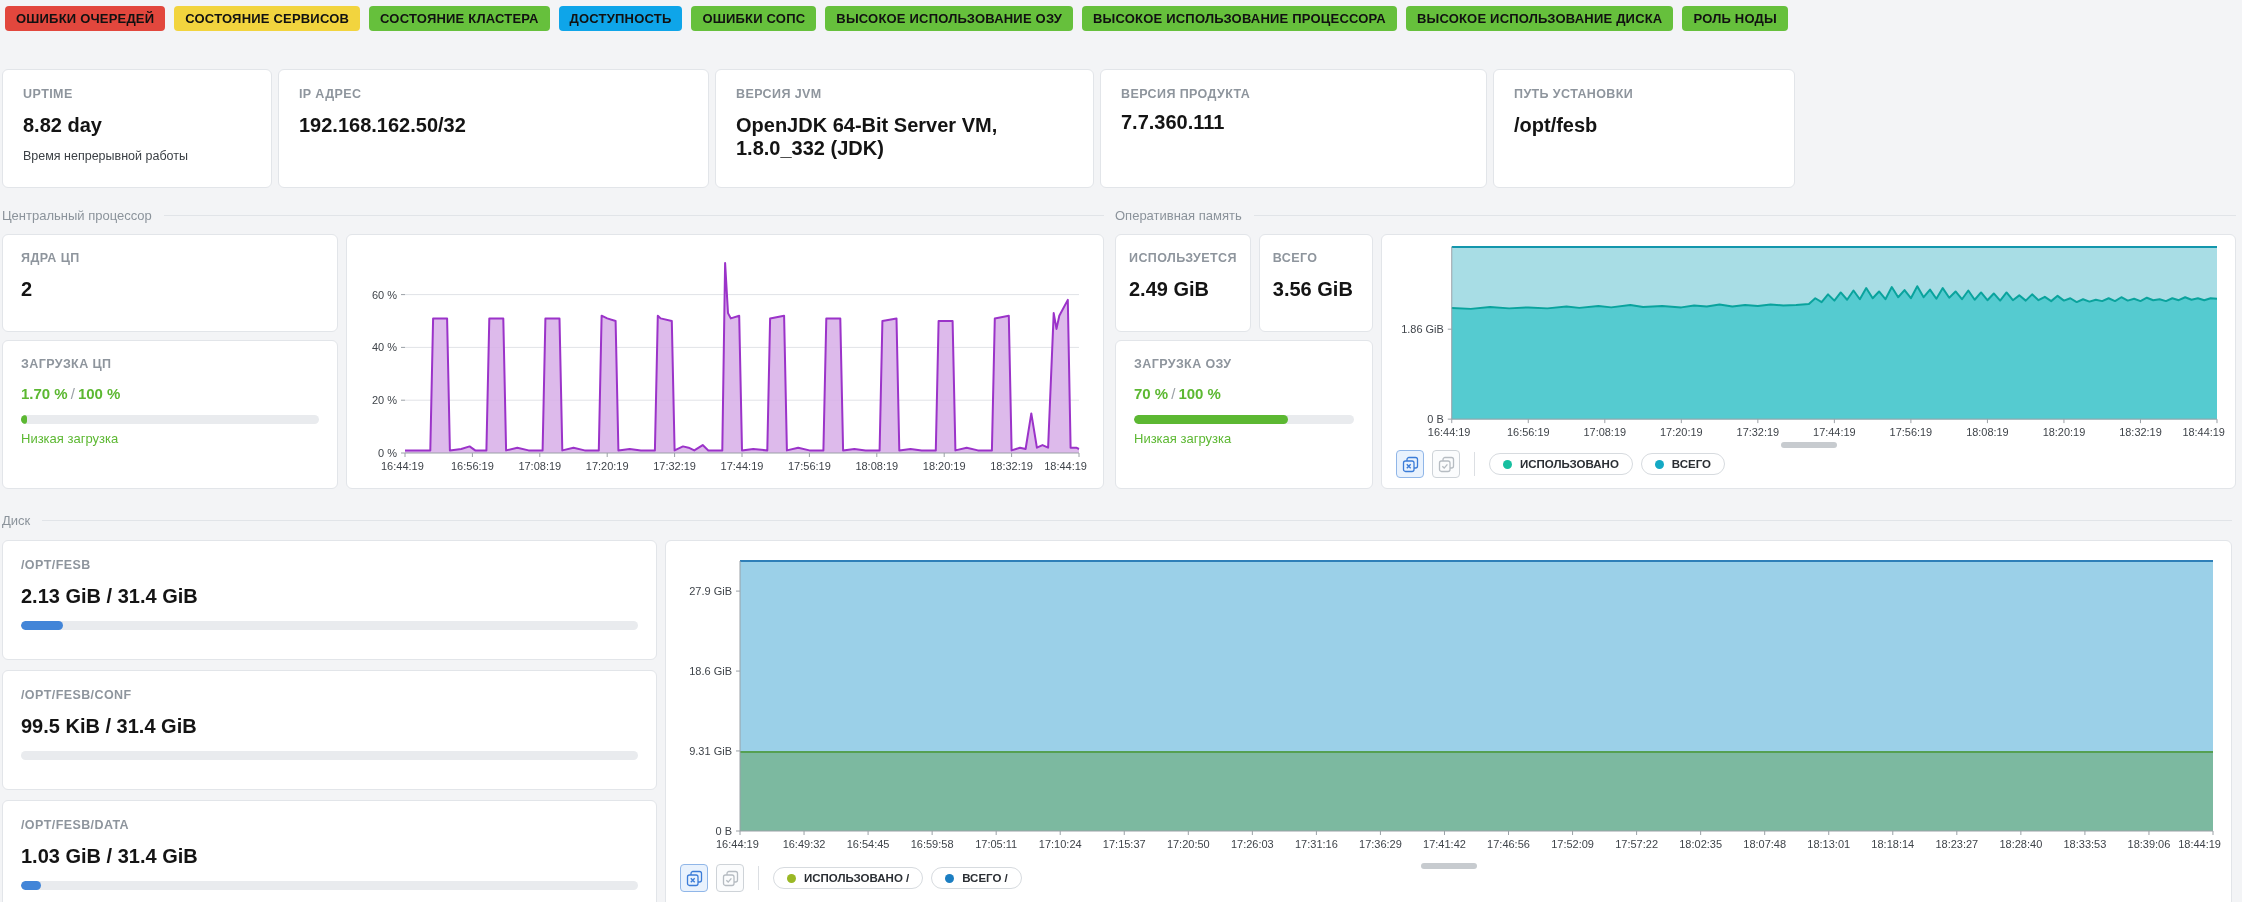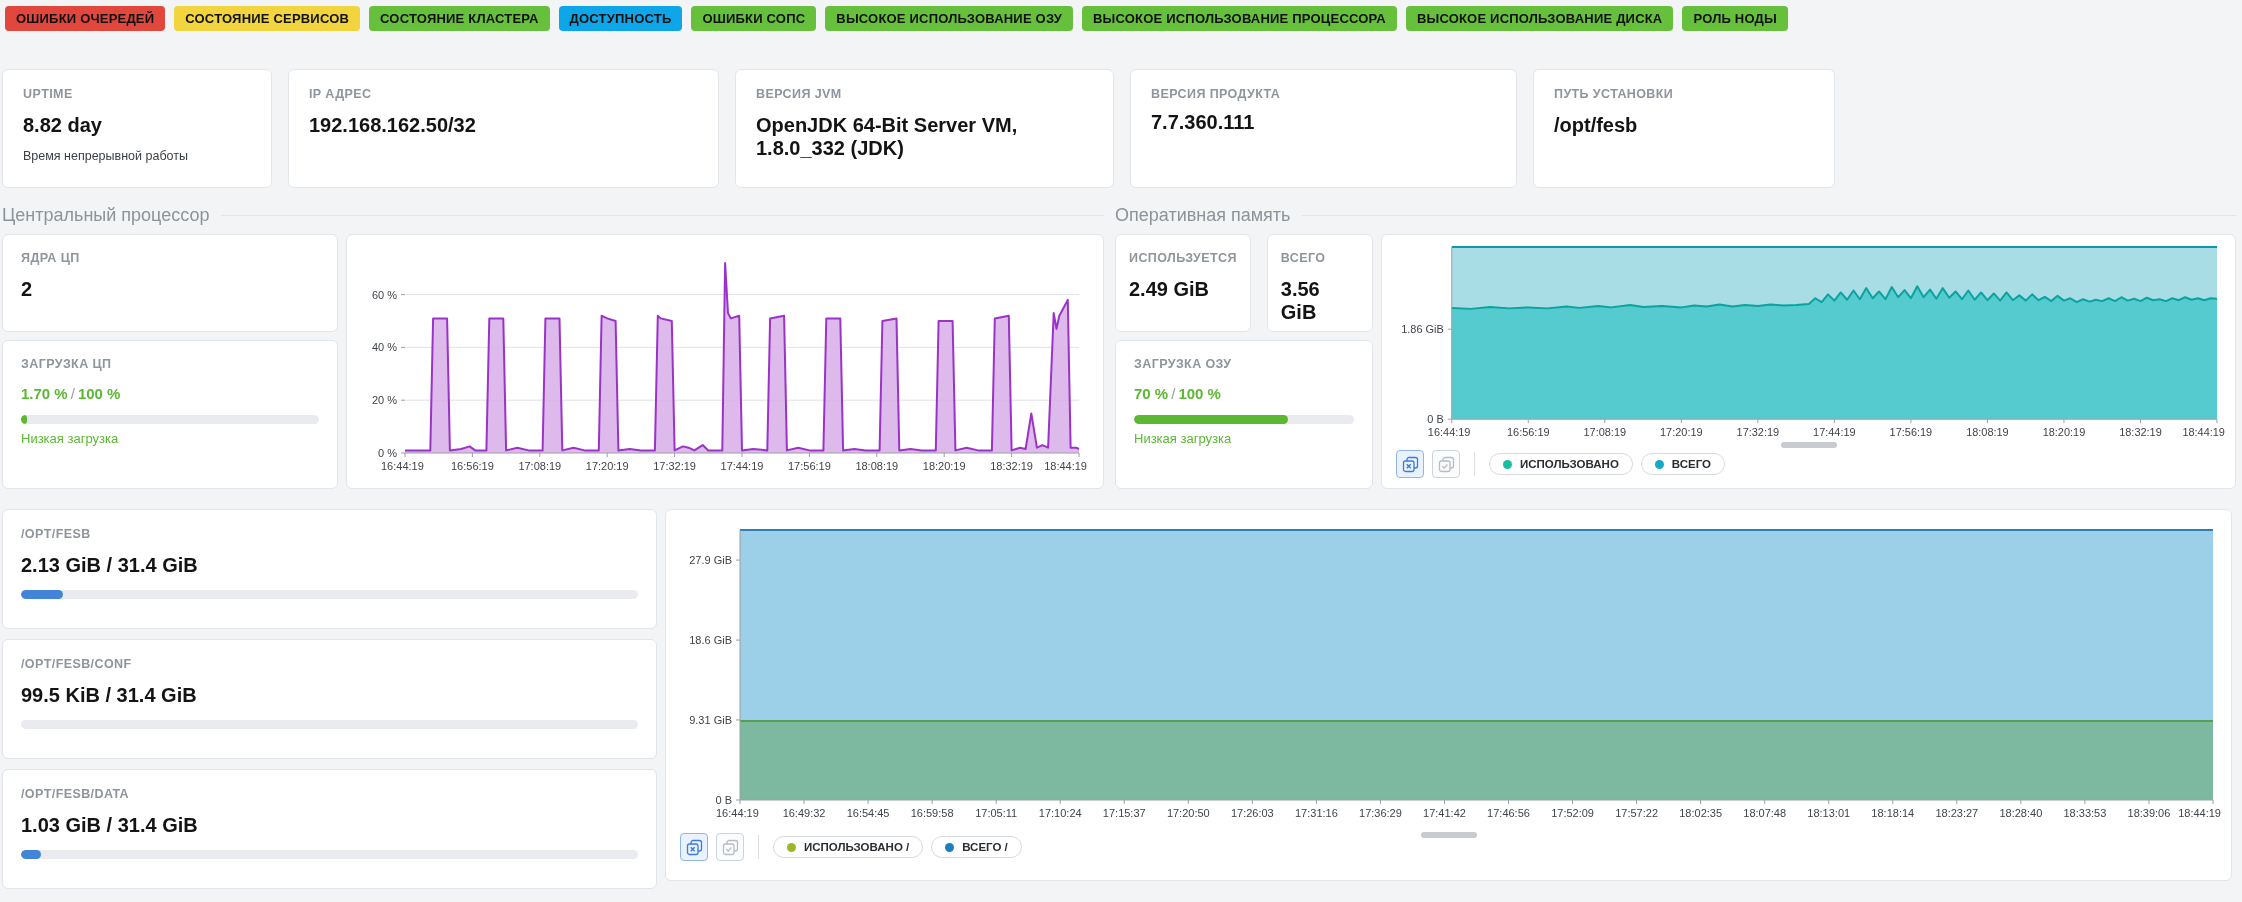--- a/index.html
+++ b/index.html
@@ -10,44 +10,44 @@
   
   .badges-row { display:flex; gap:9px; padding:6px 0 0 5px; }
   .badge { display:inline-block; padding:5px 11px; border-radius:4px; font-size:13px; font-weight:bold; color:#111; letter-spacing:.2px; cursor:pointer; white-space:nowrap; }
 
   
   .card { background:#fff; border:1px solid #e2e5e9; border-radius:6px; }
   .card-label { font-size:12.5px; font-weight:bold; color:#8e959d; letter-spacing:.4px; }
   .card-value { font-size:20px; font-weight:bold; color:#141414; margin-top:13px; }
   .card-subtitle { font-size:12.5px; color:#3a3f44; margin-top:12px; }
 
-  .info-row { display:flex; gap:16px; margin:38px 0 0 2px; }
+  .info-row { display:flex; gap:6px; margin:38px 0 0 2px; }
   .info-row .card { height:119px; padding:17px 20px; }
   .info-row .card:nth-child(1){ width:270px; }
   .info-row .card:nth-child(2){ width:431px; }
   .info-row .card:nth-child(3){ width:379px; }
   .info-row .card:nth-child(4){ width:387px; }
   .info-row .card:nth-child(5){ width:302px; }
   .info-row .card:nth-child(6){ width:283px; }
   .info-row .card:nth-child(4) .card-value { line-height:1.35; margin-top:8px; }
 
   
   .sections-row { display:flex; gap:11px; margin:16px 0 0 2px; width:2230px; }
-  .section-header { display:flex; align-items:center; gap:12px; color:#8b939b; font-size:18px; height:22px; }
+  .section-header { display:flex; align-items:center; gap:12px; color:#8b939b; font-size:13px; height:22px; }
   .section-header::after { content:""; flex:1; height:1px; background:#e1e4e8; }
   .section-body { display:flex; gap:8px; margin-top:8px; height:255px; }
   .section-cpu { width:1102px; }
   .section-ram { flex:1; }
 
   .metric-col { display:flex; flex-direction:column; gap:8px; }
   .cpu-col { width:340px; }
   .ram-col { width:258px; }
   .metric-card { padding:16px 18px; height:98px; flex:none; }
   .gauge-card { padding:16px 18px; flex:1; }
-  .small-cards { display:flex; gap:16px; flex:none; }
+  .small-cards { display:flex; gap:8px; flex:none; }
   .small-cards .card { flex:1; height:98px; padding:16px 13px; }
 
   .gauge-value-row { margin-top:14px; font-size:15px; font-weight:bold; color:#5cb832; }
   .gauge-sep { color:#9aa0a6; font-weight:normal; padding:0 3px; }
   .progress { margin-top:13px; height:9px; border-radius:5px; background:#e9ebee; overflow:hidden; }
   .progress-fill { height:100%; border-radius:5px; }
   .fill-green { background:#5cb832; }
   .fill-blue { background:#4285d8; }
   .gauge-status { margin-top:7px; font-size:13px; color:#5cb832; }
 
@@ -265,20 +265,23 @@
               <span class="legend-dot" style="background-color: rgb(20, 169, 196);"></span>
               <span>ВСЕГО</span>
             </div>
           </div>
         </div>
       </div>
     </div>
   </div>
 
   <div class="section-disk">
+    <div class="section-header">
+      <span>Диск</span>
+    </div>
     <div class="disk-body">
       <div class="disk-col">
         <div class="card disk-card">
           <div class="card-label">/OPT/FESB</div>
           <div class="card-value">2.13 GiB / 31.4 GiB</div>
           <div class="progress">
             <div class="progress-fill fill-blue" style="width: 6.8%;"></div>
           </div>
         </div>
         <div class="card disk-card">

